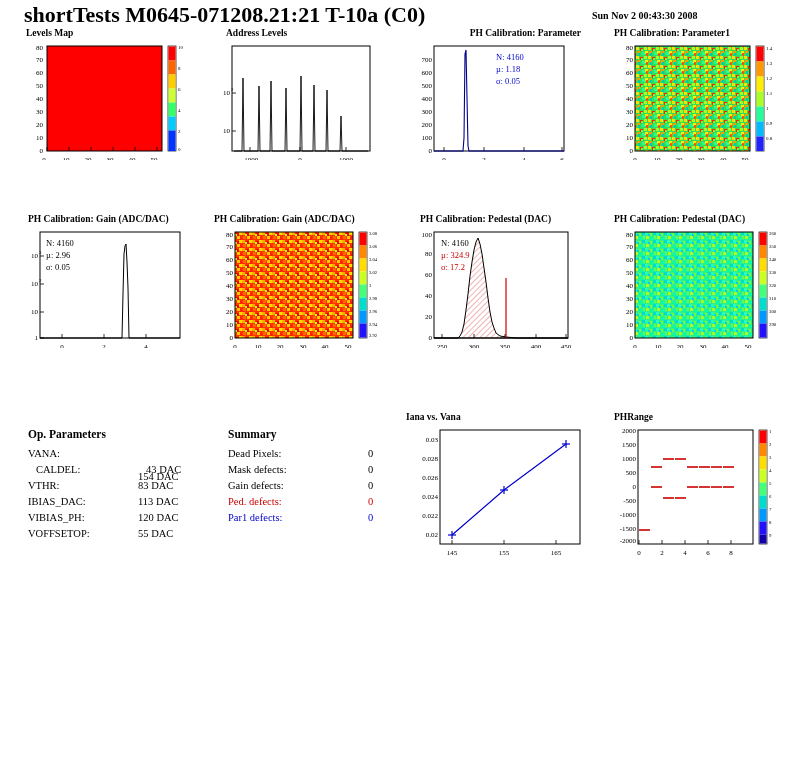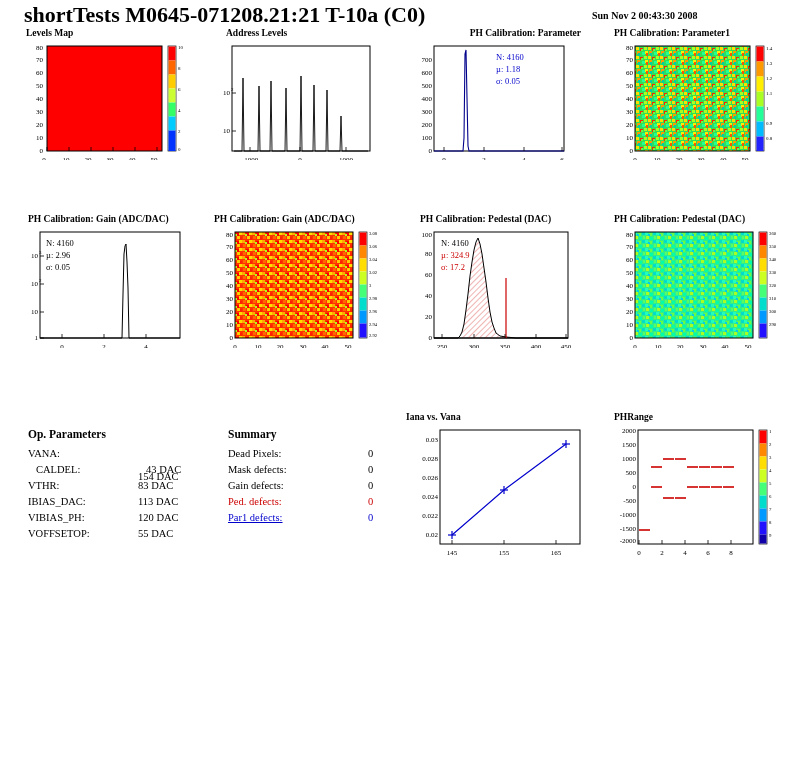--- a/index.html
+++ b/index.html
@@ -386,21 +386,21 @@
     </div>
   </div>
 
   <div class="opstbl" style="left:228px;top:428px;width:180px;">
     <div class="hd">Summary</div>
     <div style="position:relative;margin-top:8px;">
       <div style="position:relative;height:16px;color:#000000;"><span>Dead Pixels:</span><span style="position:absolute;left:140px;">0</span></div>
       <div style="position:relative;height:16px;color:#000000;"><span>Mask defects:</span><span style="position:absolute;left:140px;">0</span></div>
       <div style="position:relative;height:16px;color:#000000;"><span>Gain defects:</span><span style="position:absolute;left:140px;">0</span></div>
       <div style="position:relative;height:16px;color:#cc0000;"><span>Ped. defects:</span><span style="position:absolute;left:140px;">0</span></div>
-      <div style="position:relative;height:16px;color:#0000cc;text-decoration:underline;"><span>Par1 defects:</span><span style="position:absolute;left:140px;">0</span></div>
+      <div style="position:relative;height:16px;color:#0000cc;"><span>Par1 defects:</span><span style="position:absolute;left:140px;">0</span></div>
     </div>
   </div>
 
   <div class="pad" style="left:406px;top:412px;width:180px;height:150px;">
     <div class="padtitle" style="">Iana vs. Vana</div>
     <svg width="180" height="138">
       <rect x="34" y="8" width="140" height="114" fill="#fff" stroke="#000" stroke-width="1"></rect>
       <polyline points="46,113 98,68 160,22" fill="none" stroke="#0000cc" stroke-width="1.2"></polyline>
       <g stroke="#0000cc" stroke-width="1.2">
         <line x1="42" y1="113" x2="50" y2="113"></line>

